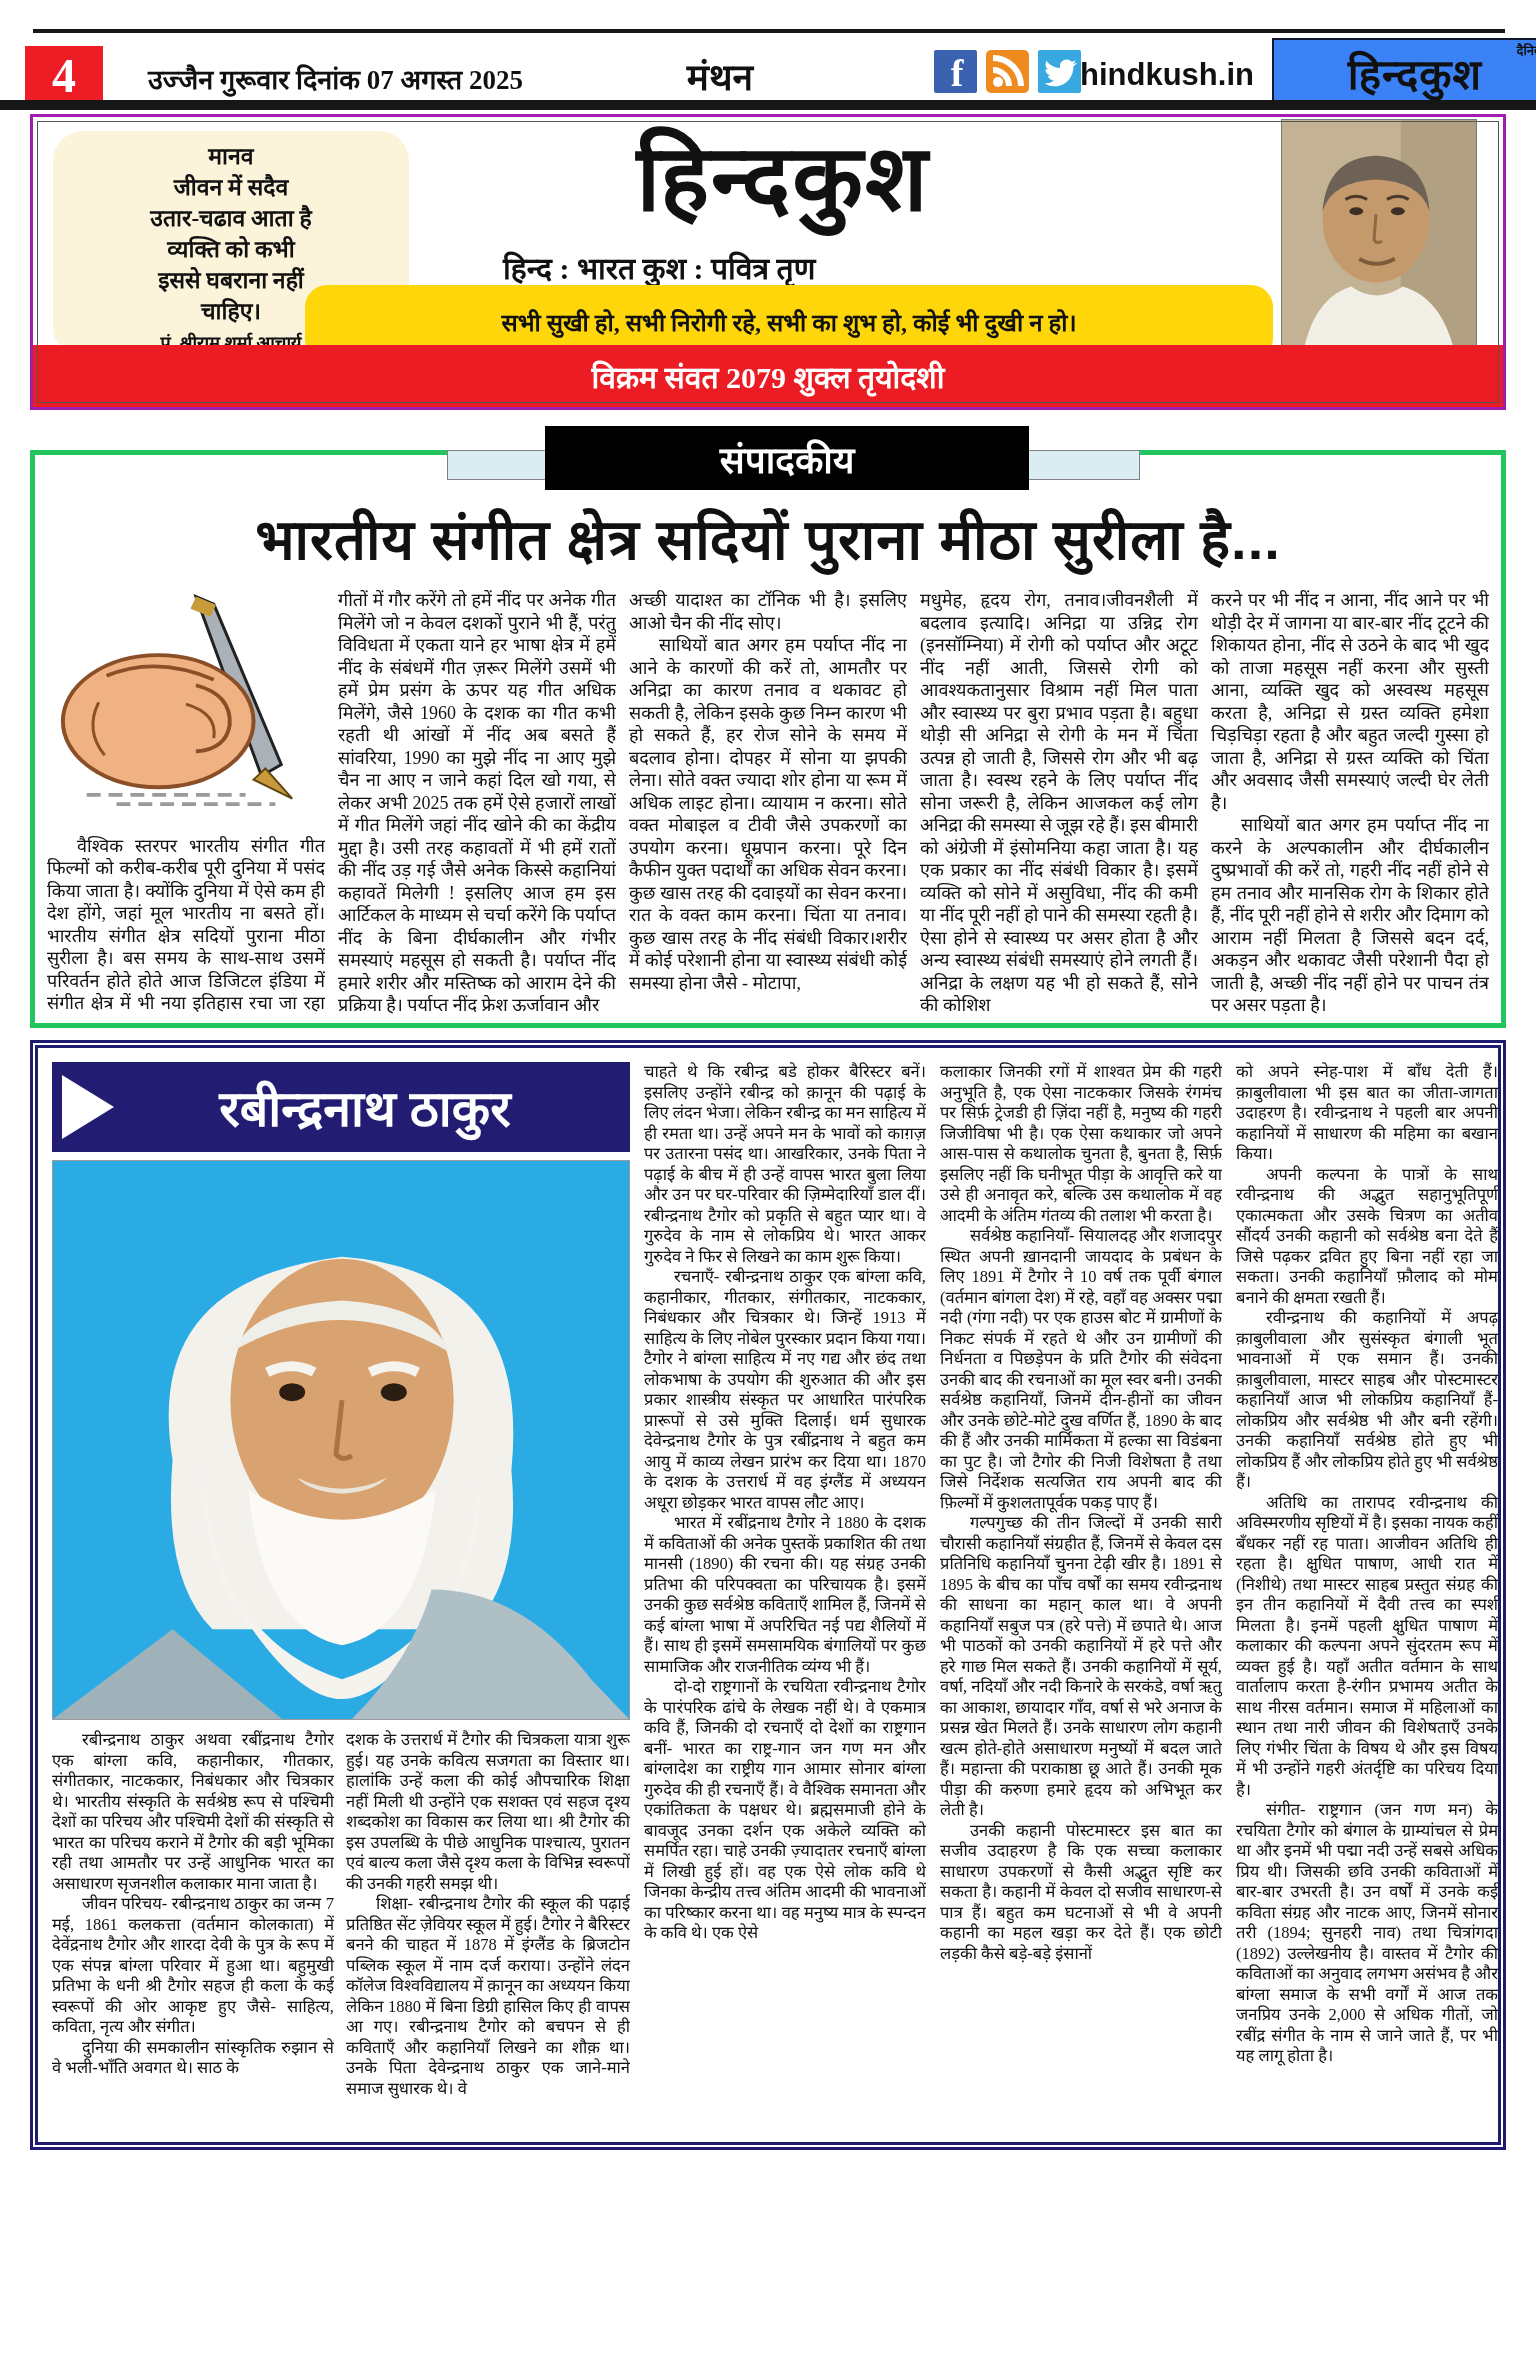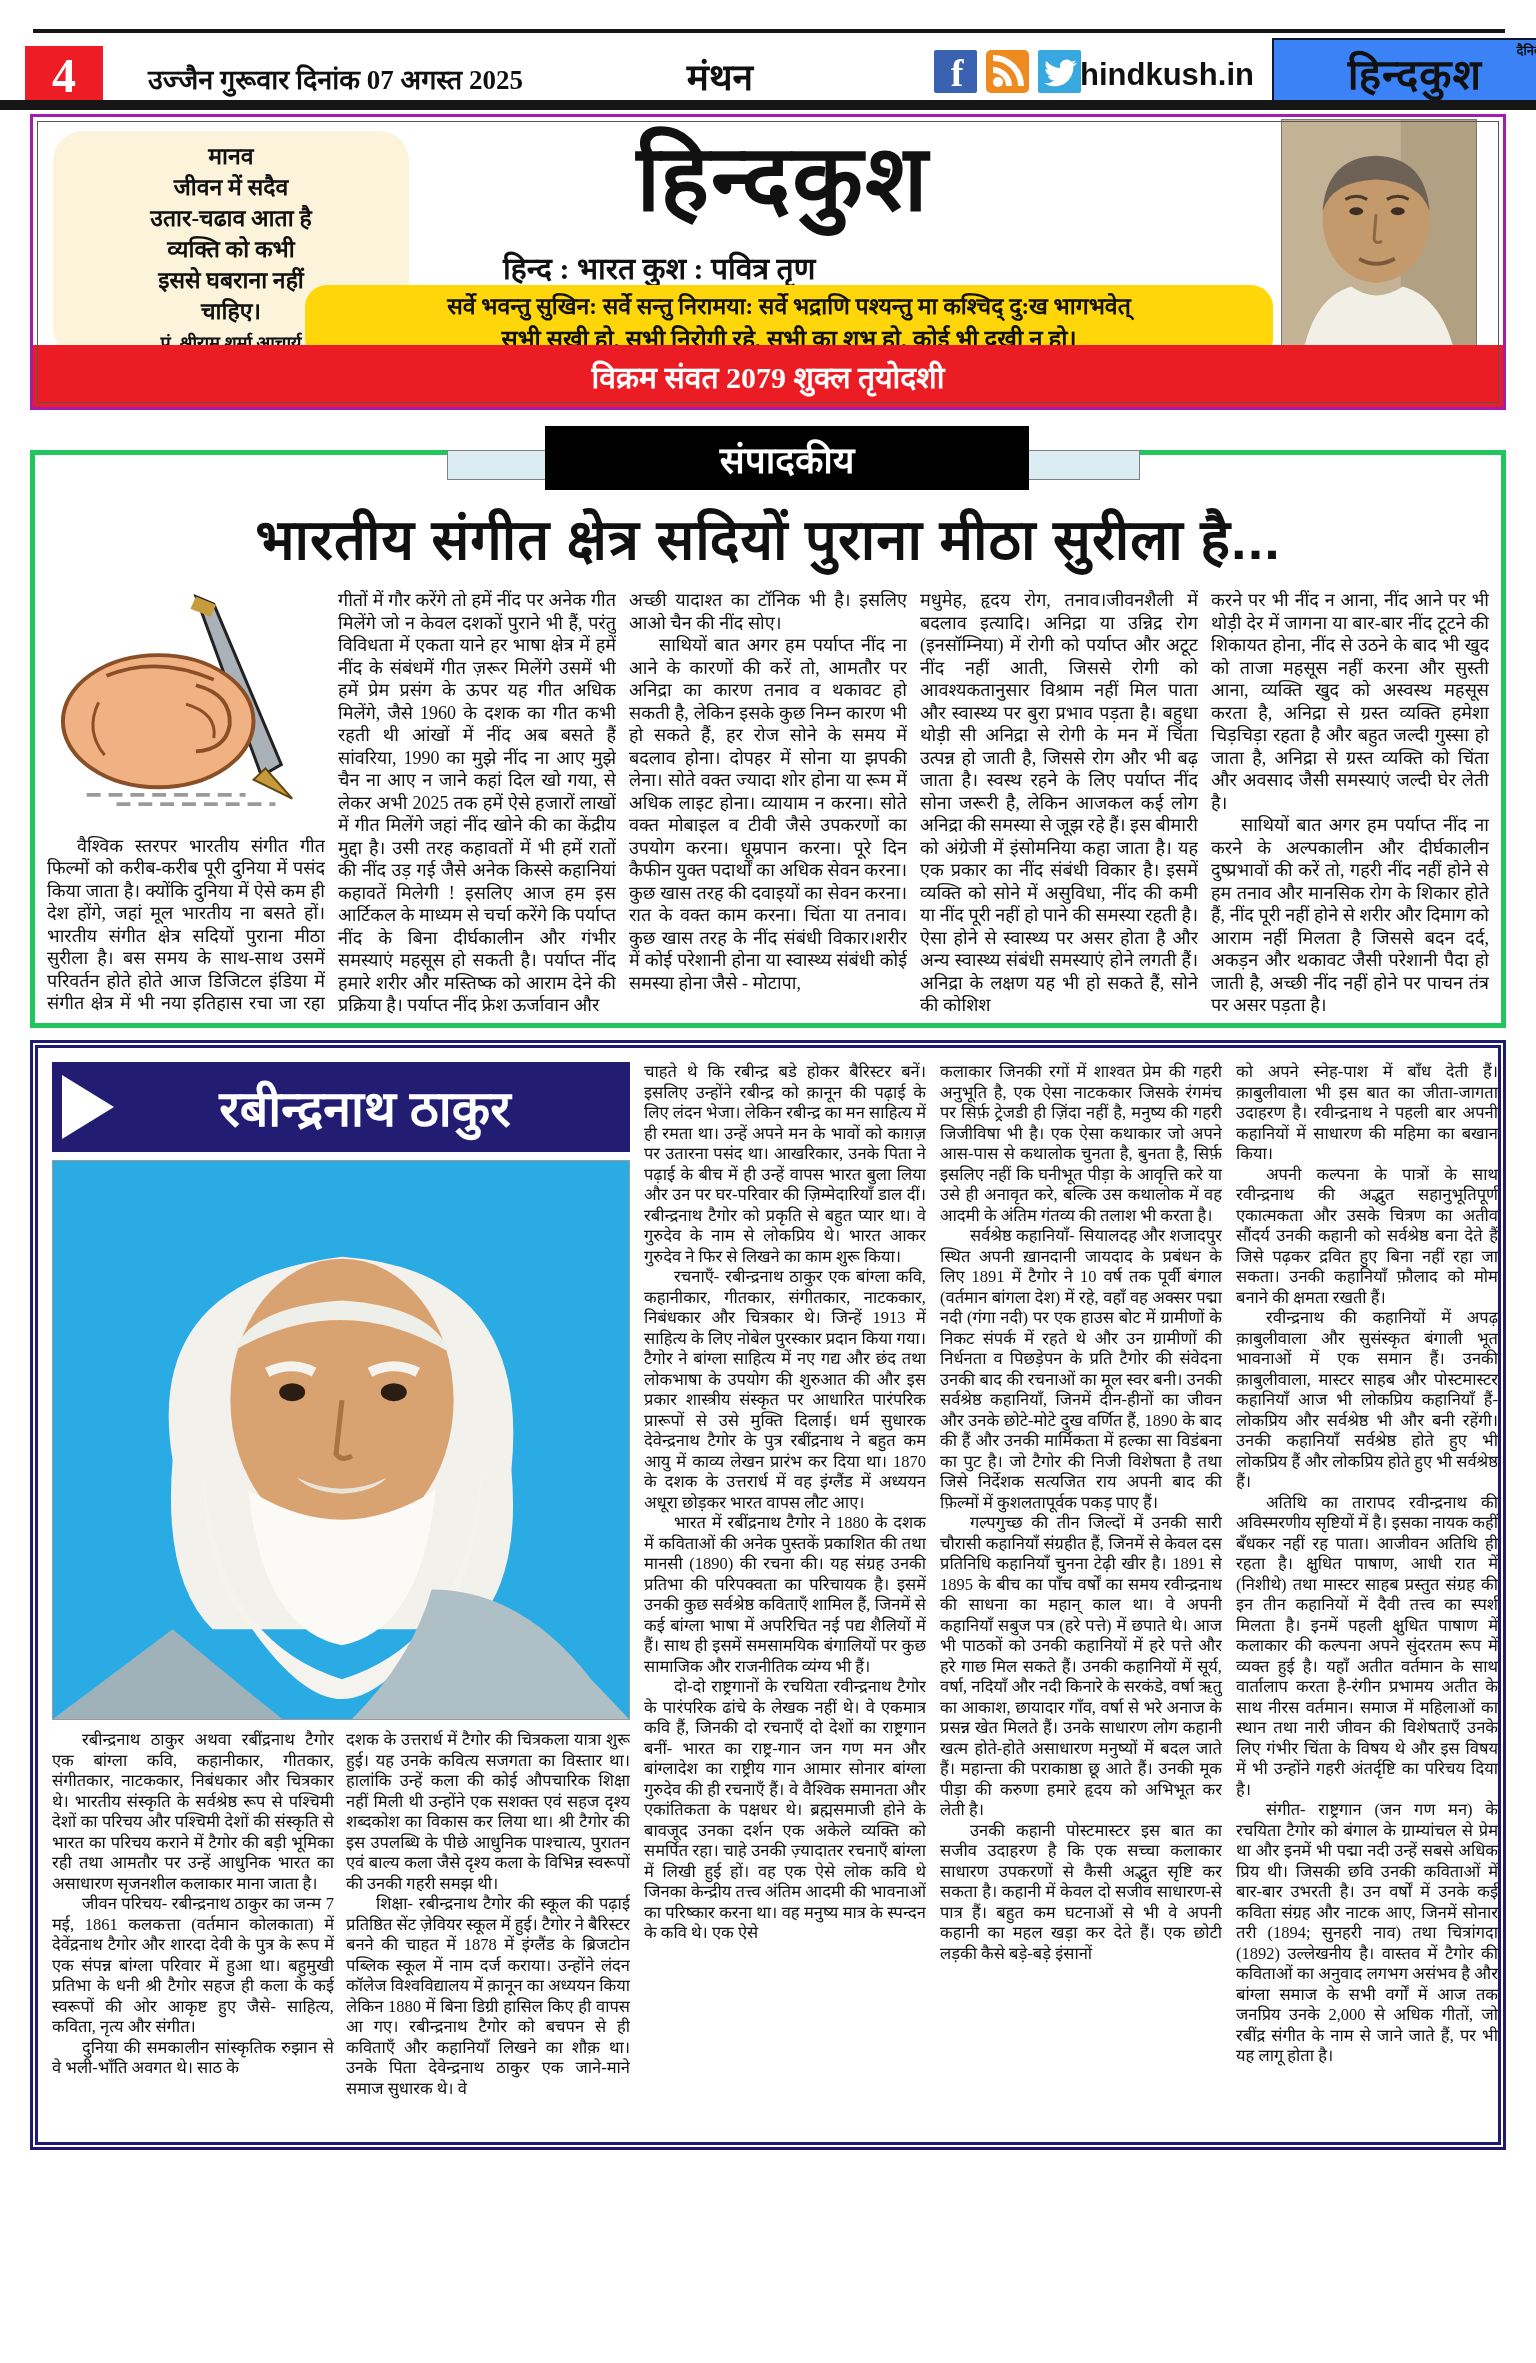--- a/index.html
+++ b/index.html
@@ -119,21 +119,20 @@
           <p class="para">इससे घबराना नहीं</p>
           <p class="para">चाहिए।</p>
         </div>
       <div class="quote-attr">पं. श्रीराम शर्मा आचार्य</div>
     </div>
 
     <div class="big-logo">हिन्दकुश</div>
     <div class="logo-tagline">हिन्द : भारत   कुश : पवित्र तृण</div>
 
     <div class="shloka">
-      <div class="l1">सर्वे भवन्तु सुखिन: सर्वे सन्तु निरामया: सर्वे भद्राणि पश्यन्तु मा कश्चिद् दु:ख भागभवेत्</div>
       <div class="l2">सभी सुखी हो, सभी निरोगी रहे, सभी का शुभ हो, कोई भी दुखी न हो।</div>
     </div>
 
     <div class="founder-photo">
       <svg width="100%" height="100%" viewBox="0 0 196 242" preserveAspectRatio="none">
         <rect width="196" height="242" fill="#c3b294"></rect>
         <rect x="120" width="76" height="242" fill="#a08d6e" opacity="0.5"></rect>
         <ellipse cx="95" cy="100" rx="54" ry="64" fill="#c49a6c"></ellipse>
         <path d="M41 92 Q45 38 95 36 Q145 38 149 92 Q140 62 95 60 Q50 62 41 92Z" fill="#6e6257"></path>
         <ellipse cx="75" cy="92" rx="7" ry="4" fill="#3c2e22"></ellipse>

